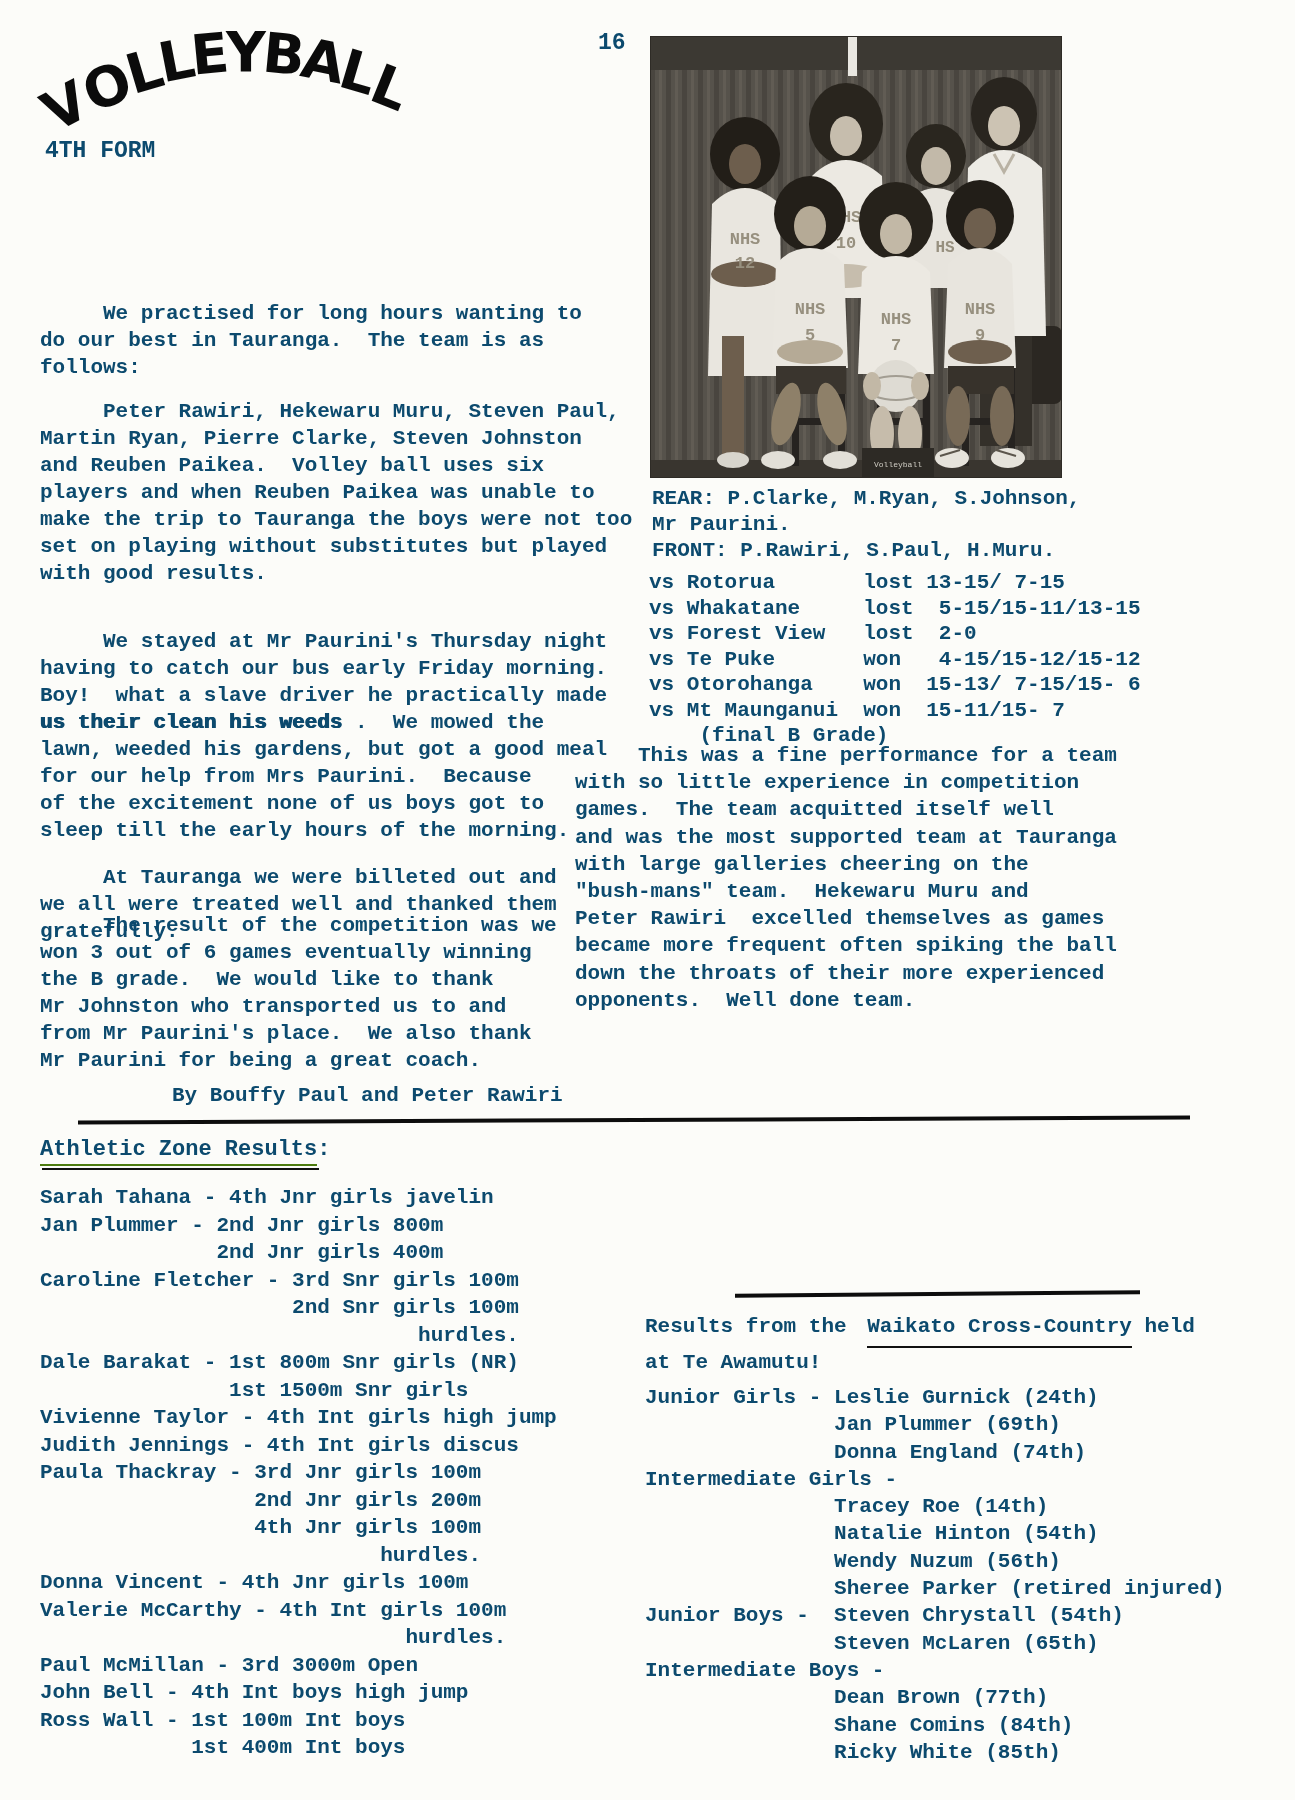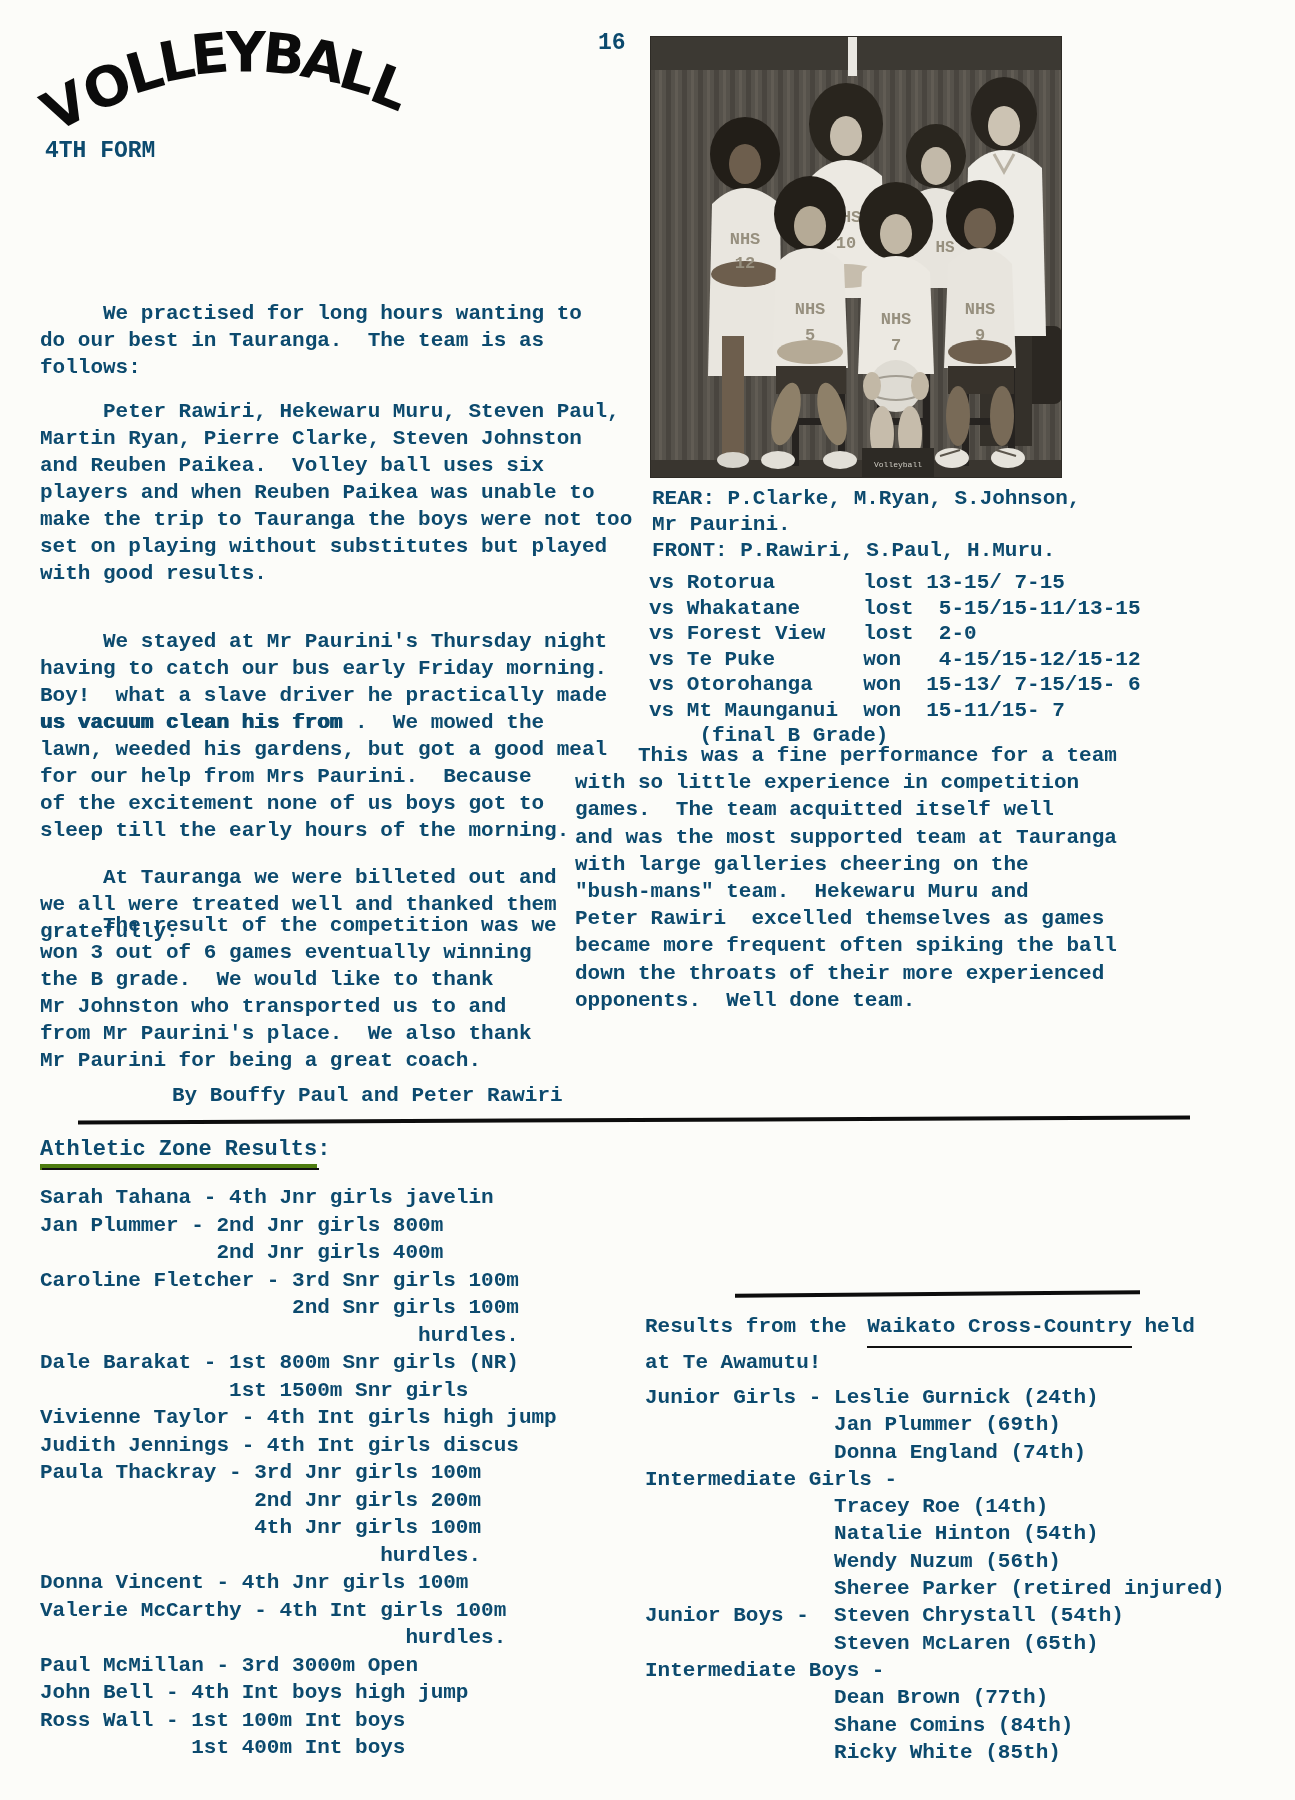--- a/index.html
+++ b/index.html
@@ -22,21 +22,21 @@
   }
   .xbold{ text-shadow:0.7px 0 0 currentColor, -0.4px 0 0 currentColor; }
   #title{
     position:absolute;left:44px;top:66px;width:420px;height:120px;
     font-family:"DejaVu Sans","Liberation Sans",sans-serif;
     font-weight:bold;font-size:55px;color:#0b0b0b;
     letter-spacing:-3px;white-space:nowrap;
   }
   #title span{display:inline-block;}
   .rule{position:absolute;background:#0d0d0d;}
-  .u2{position:relative;display:inline-block;border-bottom:6px solid #4d7c0f;padding-bottom:1px;}
+  .u2{position:relative;display:inline-block;border-bottom:2px solid #4d7c0f;padding-bottom:1px;}
   .u2::after{content:"";position:absolute;left:2px;right:-2px;bottom:-6px;height:2px;background:#111;}
   .u1{display:inline-block;border-bottom:2.5px solid #111;padding-bottom:4px;margin-left:8px;}
   #photo-wrap{position:absolute;left:650px;top:36px;width:412px;height:442px;}
   #photo-wrap svg{display:block;}
   .jersey{font-family:"Liberation Mono","DejaVu Sans Mono",monospace;font-weight:bold;fill:#97907f;}
 </style>
 </head>
 <body>
 
 <div id="page">
@@ -169,21 +169,21 @@
   <div class="mono" style="left:40px;top:398px;">     Peter Rawiri, Hekewaru Muru, Steven Paul,
 Martin Ryan, Pierre Clarke, Steven Johnston
 and Reuben Paikea.  Volley ball uses six
 players and when Reuben Paikea was unable to
 make the trip to Tauranga the boys were not too
 set on playing without substitutes but played
 with good results.</div>
   <div class="mono" style="left:40px;top:600px;margin-top:28px;"><span>     We stayed at Mr Paurini's Thursday night
 having to catch our bus early Friday morning.
 Boy!  what a slave driver he practically made
-</span><span class="xbold">us vacuum clean his from</span><span> .  We mowed the
+</span><span class="xbold">us their clean his weeds</span><span> .  We mowed the
 lawn, weeded his gardens, but got a good meal
 for our help from Mrs Paurini.  Because
 of the excitement none of us boys got to
 sleep till the early hours of the morning.</span></div>
   <div class="mono" style="left:40px;top:864px;">     At Tauranga we were billeted out and
 we all were treated well and thanked them
 gratefully.</div>
   <div class="mono" style="left:40px;top:912px;">     The result of the competition was we
 won 3 out of 6 games eventually winning
 the B grade.  We would like to thank

